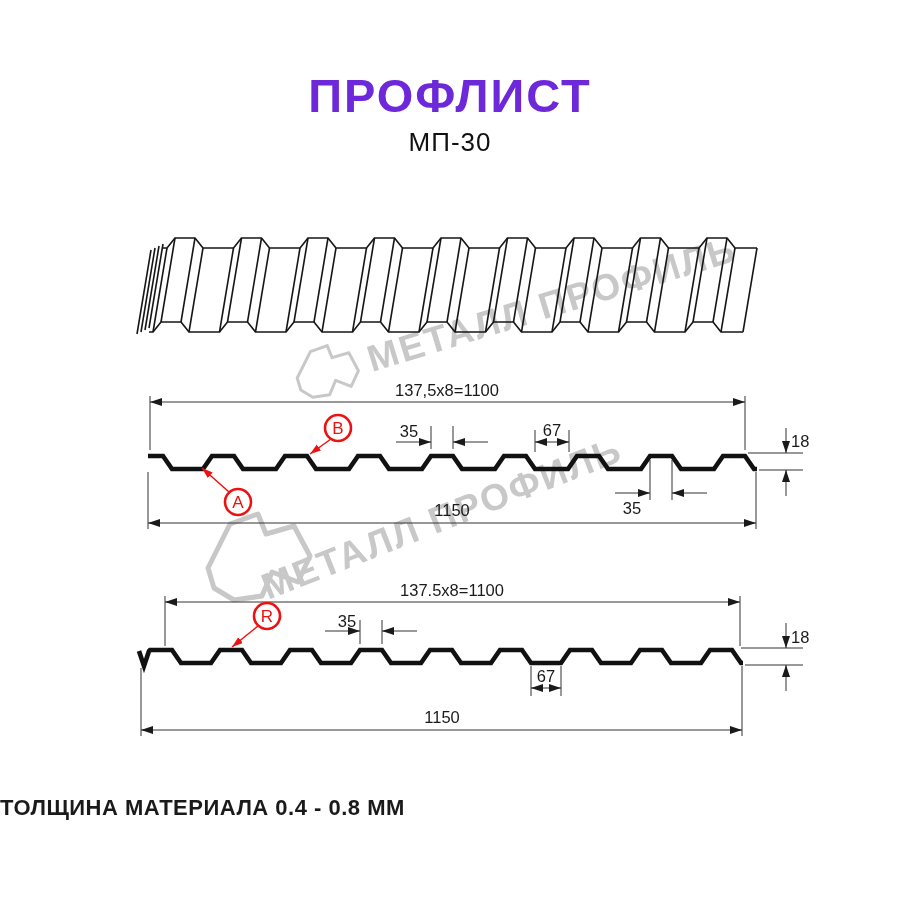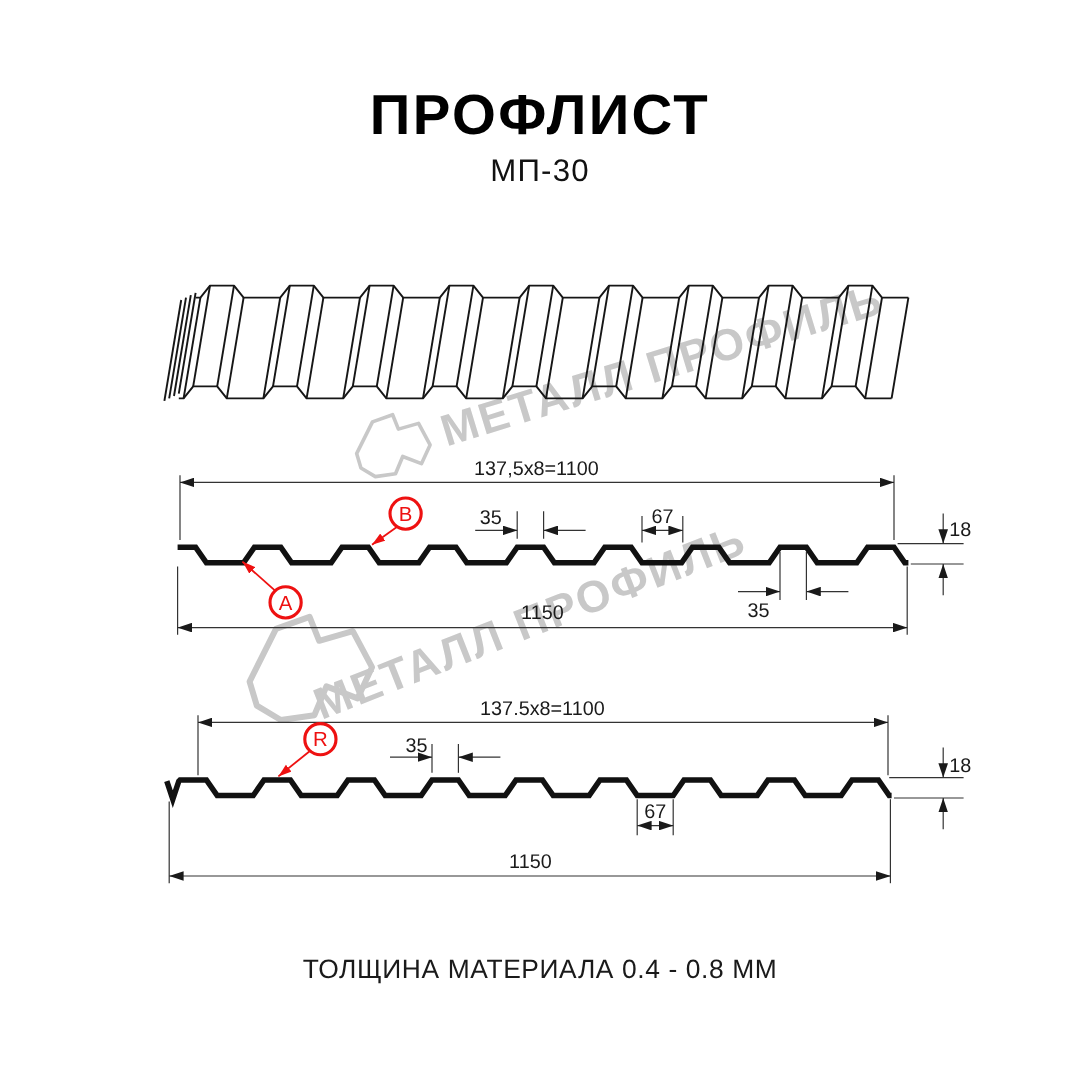--- a/index.html
+++ b/index.html
@@ -1,23 +1,23 @@
 <!DOCTYPE html>
 <html><head>
 <meta charset="utf-8">
 <style>
   html,body{margin:0;padding:0;background:#ffffff;}
   .stage{position:relative;width:900px;height:900px;background:#fff;overflow:hidden;
          font-family:"Liberation Sans",sans-serif;color:#1a1a1a;}
   .page-title{position:absolute;top:68px;left:0;width:900px;text-align:center;
-              font-size:47px;font-weight:bold;letter-spacing:2px;color:#000000;}
+              font-size:47px;font-weight:bold;letter-spacing:2px;color:#6d28d9;}
   .page-subtitle{position:absolute;top:127px;left:0;width:900px;text-align:center;
                  font-size:26px;font-weight:500;letter-spacing:1px;color:#111;}
-  .footer-note{position:absolute;top:795px;left:0;width:900px;text-align:center;
-               font-size:22px;font-weight:normal;letter-spacing:0.5px;color:#1a1a1a;}
+  .footer-note{position:absolute;top:795px;left:0;width:900px;text-align:left;
+               font-size:22px;font-weight:bold;letter-spacing:0.5px;color:#1a1a1a;}
   svg{position:absolute;top:0;left:0;}
   .thin{stroke:#333;stroke-width:1;fill:none;}
   .prof{stroke:#111;stroke-width:4.6;fill:none;stroke-linejoin:miter;}
   .sheet{stroke:#161616;stroke-width:1.6;fill:none;stroke-linejoin:round;}
   .dim{font-family:"Liberation Sans",sans-serif;font-size:16.5px;fill:#1a1a1a;text-anchor:middle;}
   .dimL{text-anchor:start;}
   .red-lead{stroke:#ee1111;stroke-width:1.5;fill:none;}
   .red-circ{stroke:#ee1111;stroke-width:2.6;fill:none;}
   .red-letter{font-family:"Liberation Sans",sans-serif;font-size:17px;fill:#ee1111;
               text-anchor:middle;font-weight:500;}

